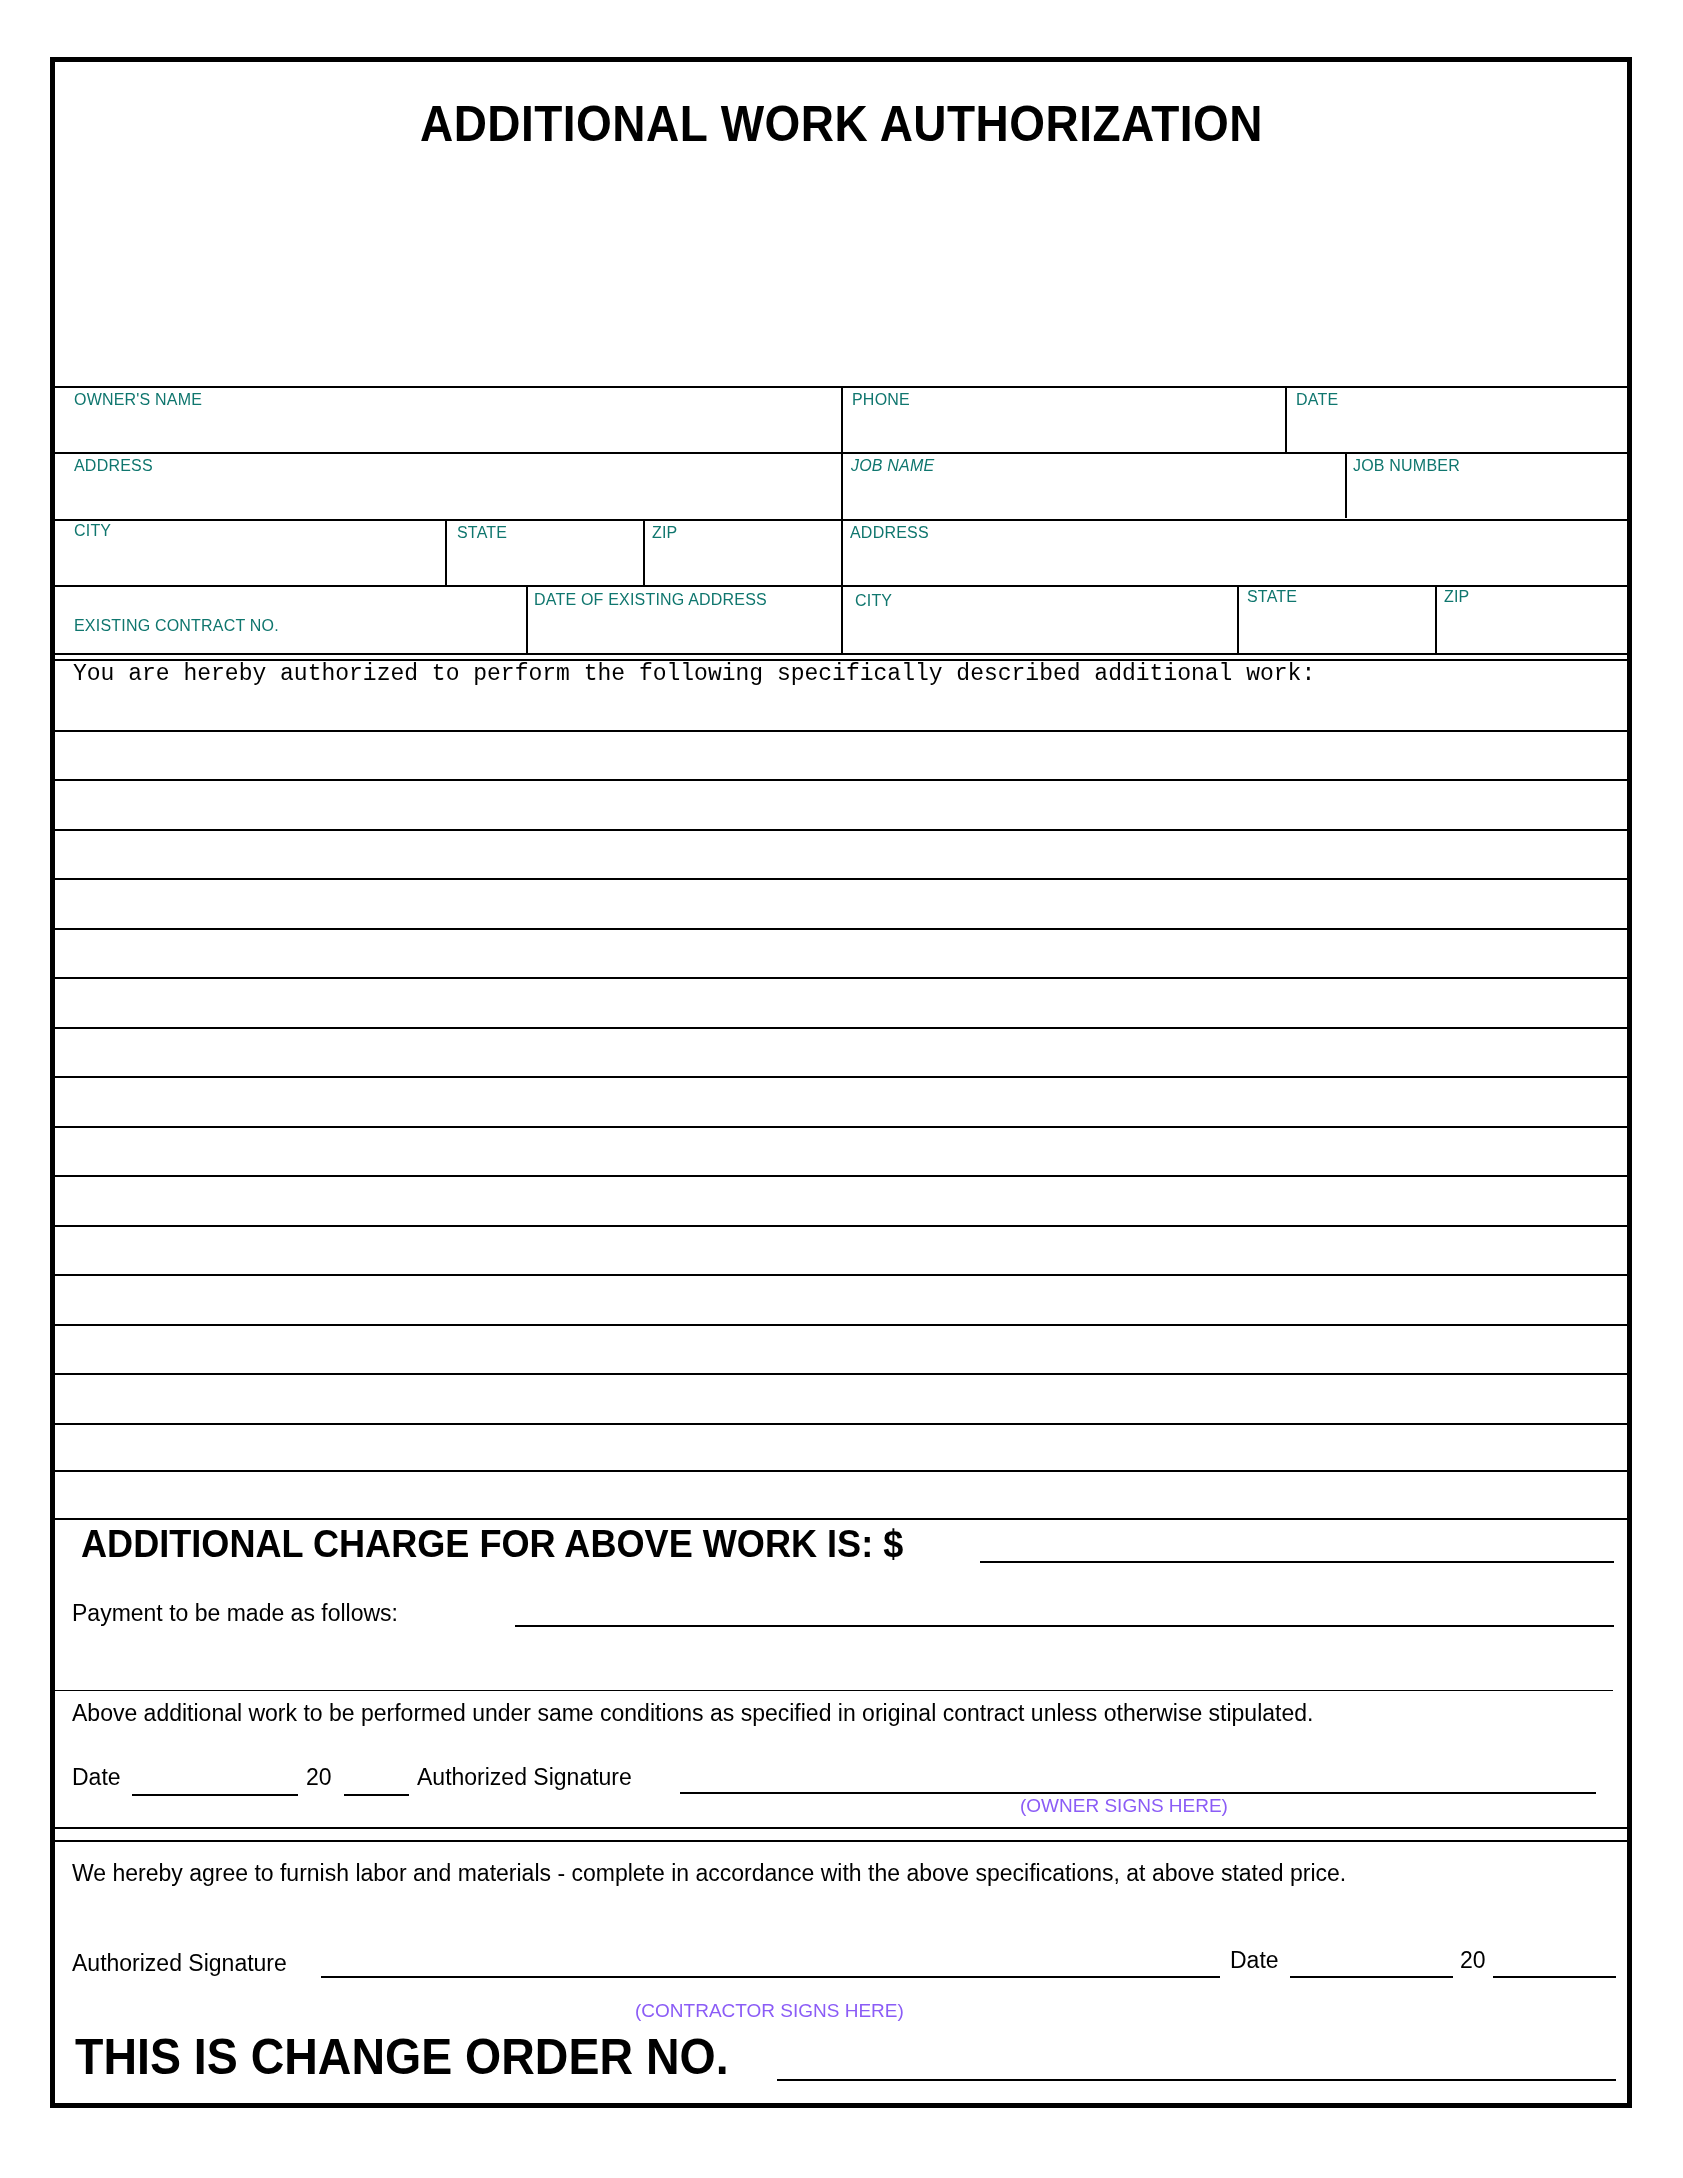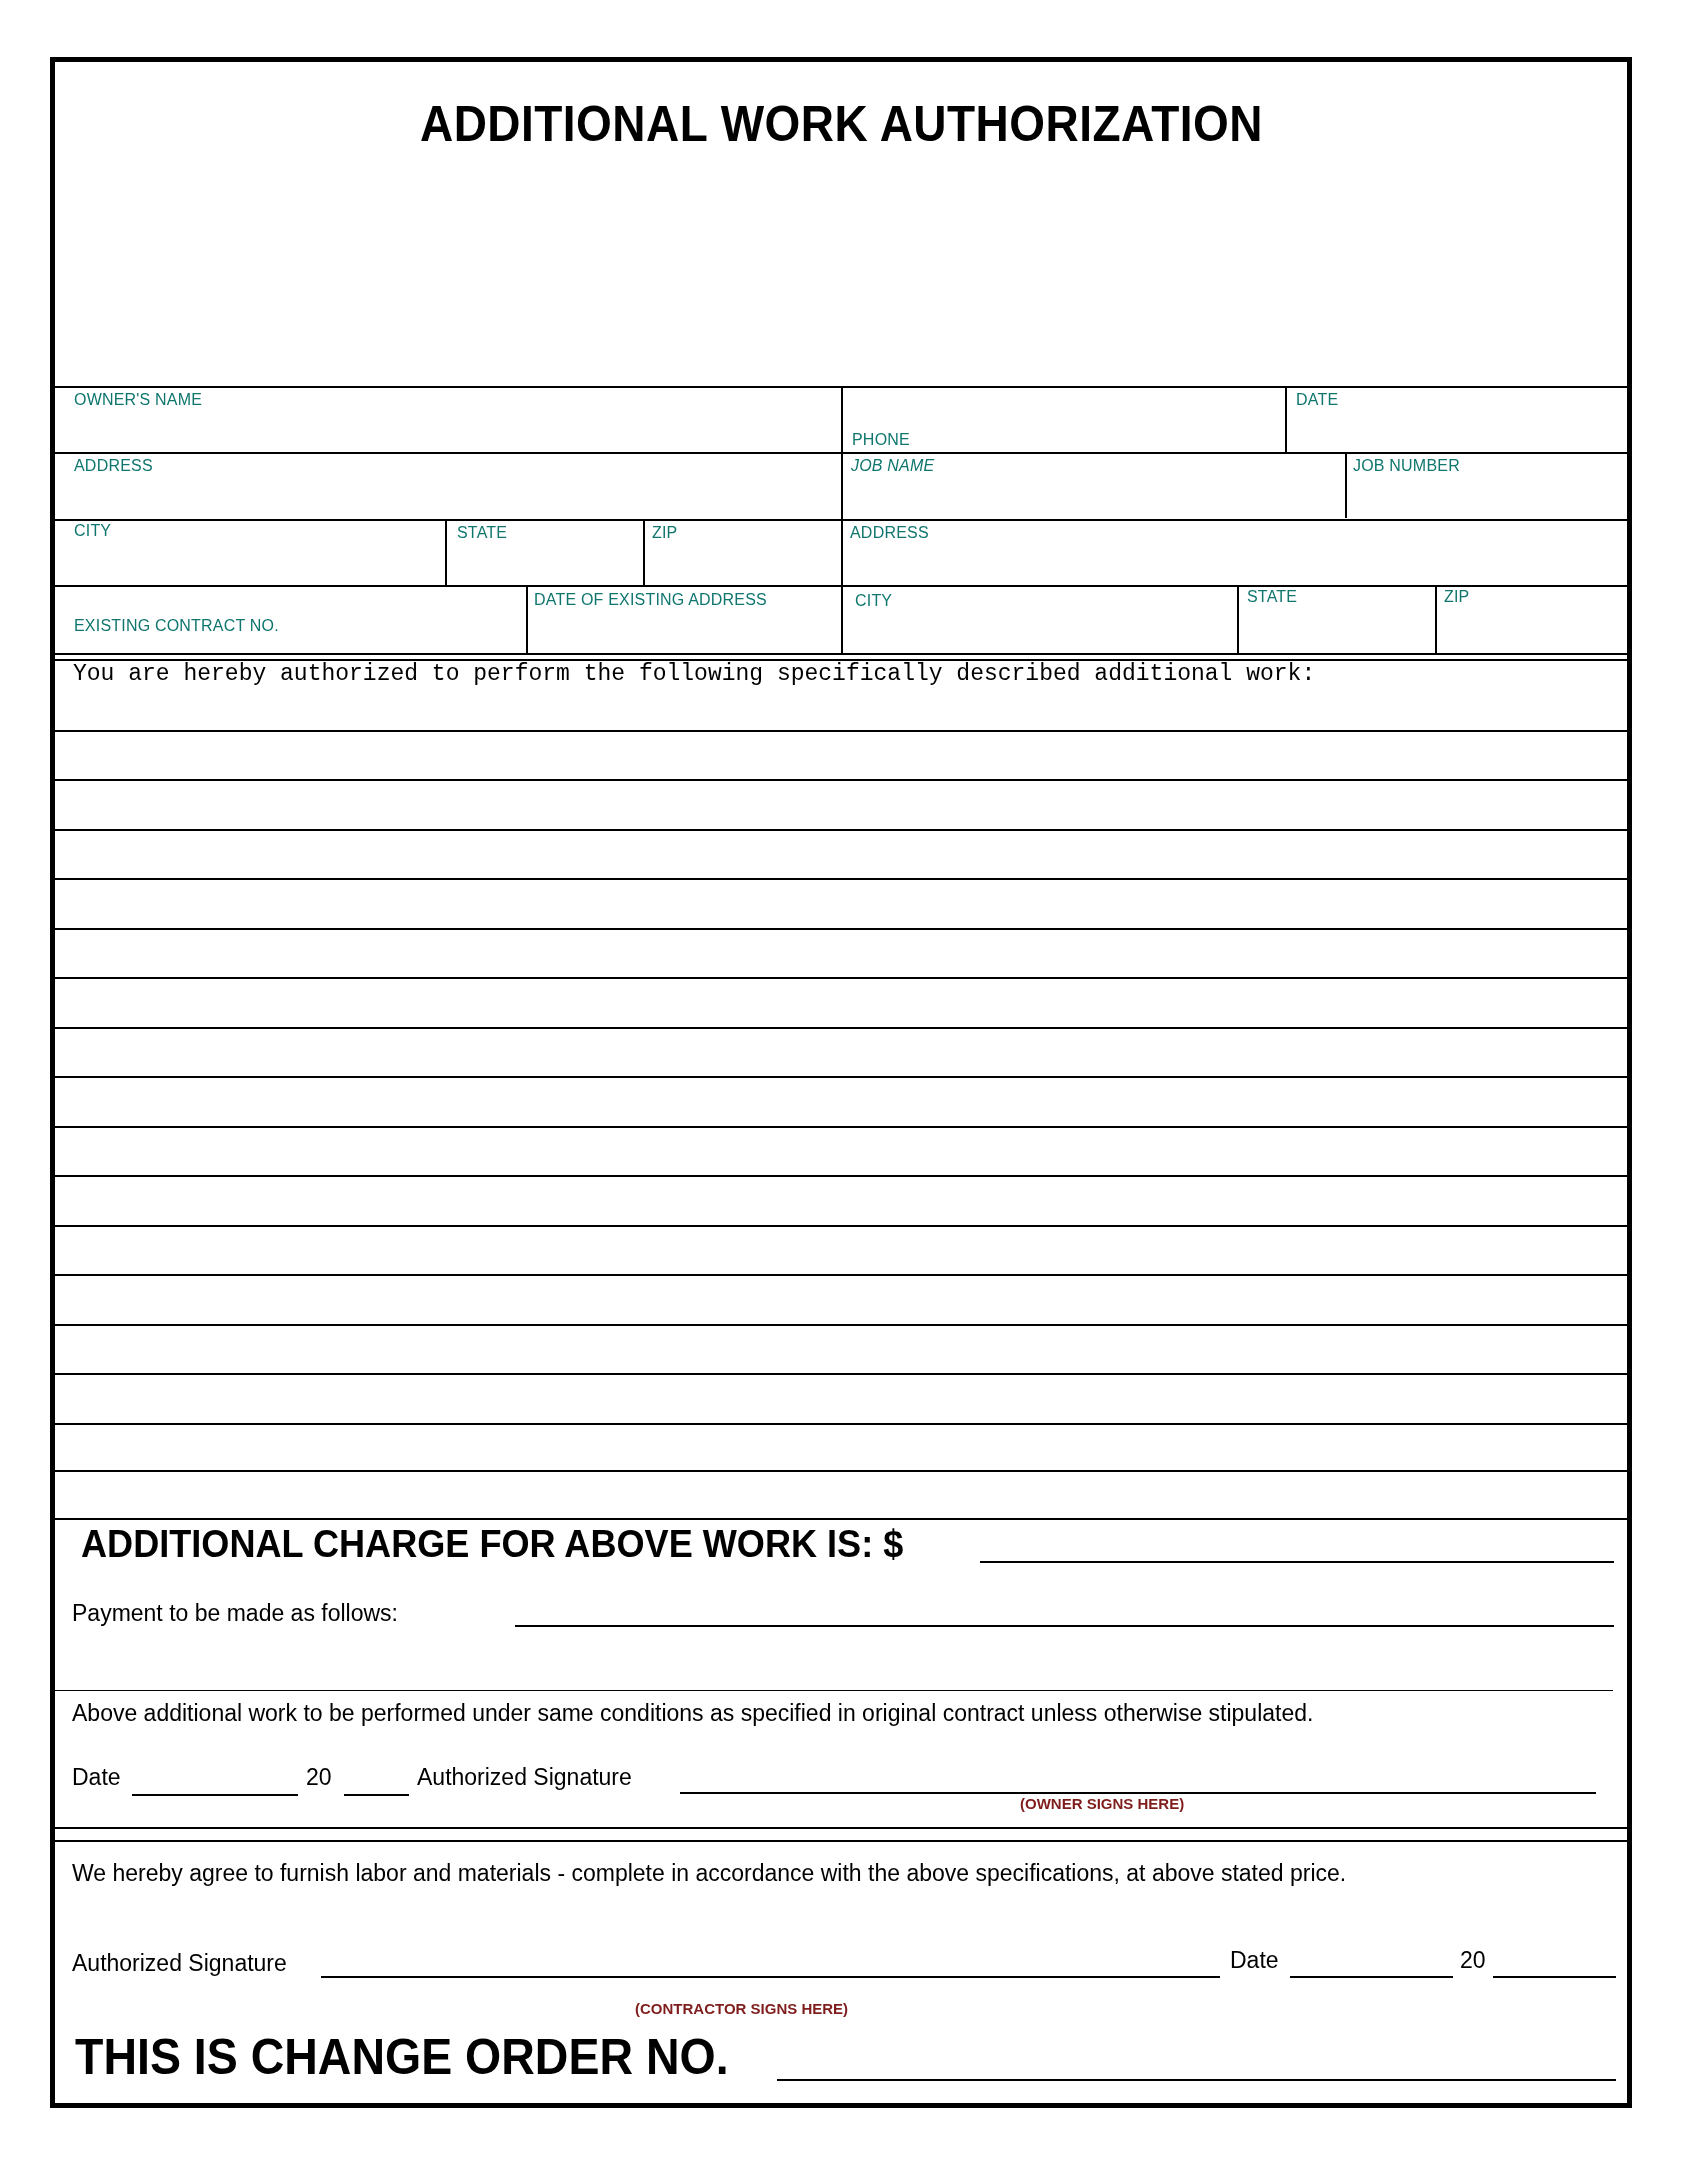--- a/index.html
+++ b/index.html
@@ -4,21 +4,21 @@
 <style>
   html, body { margin:0; padding:0; background:#ffffff; }
   body { width:1683px; height:2178px; position:relative; font-family:"Liberation Sans", sans-serif; color:#000; overflow:hidden; }
   .frame { position:absolute; left:50px; top:57px; width:1582px; height:2051px; border:5px solid #000; box-sizing:border-box; }
   .title { position:absolute; left:0; width:1683px; top:95px; text-align:center; font-weight:bold; font-size:50px; letter-spacing:0.5px; transform:scaleX(0.92); }
   .hline { position:absolute; height:0; border-top:2px solid #000; }
   .hline.thin { border-top-width:1.5px; }
   .vline { position:absolute; width:0; border-left:2px solid #000; }
   .lbl { position:absolute; font-size:16px; letter-spacing:0.2px; color:#0f766e; white-space:nowrap; }
   .txt { position:absolute; font-size:23px; white-space:nowrap; }
-  .small { position:absolute; font-size:15px; white-space:nowrap; color:#7f1d1d;font-weight:bold; }
+  .small { position:absolute; font-size:19px; white-space:nowrap; color:#8b5cf6; }
   .big1 { position:absolute; font-size:38px; font-weight:bold; white-space:nowrap; }
   .big2 { position:absolute; font-size:50px; font-weight:bold; white-space:nowrap; }
   .field { position:absolute; background:transparent; }
   .uline { position:absolute; height:0; border-top:2px solid #000; }
 </style>
 </head>
 <body>
 
 <div class="frame"></div>
 
@@ -36,21 +36,21 @@
 <div class="vline" style="left:1345px;top:452px;height:66px;"></div>
 <div class="vline" style="left:445px;top:519px;height:66px;"></div>
 <div class="vline" style="left:643px;top:519px;height:66px;"></div>
 <div class="vline" style="left:526px;top:585px;height:68px;"></div>
 <div class="vline" style="left:1237px;top:585px;height:68px;"></div>
 <div class="vline" style="left:1435px;top:585px;height:68px;"></div>
 
 <div class="field" style="left:54px;top:388px;width:786px;height:64px;">
   <span class="lbl" style="left:20px;top:3px;">OWNER'S NAME</span>
 </div>
-<div class="field" style="left:843px;top:388px;width:443px;height:64px;margin-top:40px;">
+<div class="field" style="left:843px;top:388px;width:443px;height:64px;">
   <span class="lbl" style="left:9px;top:3px;">PHONE</span>
 </div>
 <div class="field" style="left:1287px;top:388px;width:341px;height:64px;">
   <span class="lbl" style="left:9px;top:3px;">DATE</span>
 </div>
 
 <div class="field" style="left:54px;top:454px;width:786px;height:64px;">
   <span class="lbl" style="left:20px;top:3px;">ADDRESS</span>
 </div>
 <div class="field" style="left:843px;top:454px;width:503px;height:64px;font-style:italic;">

